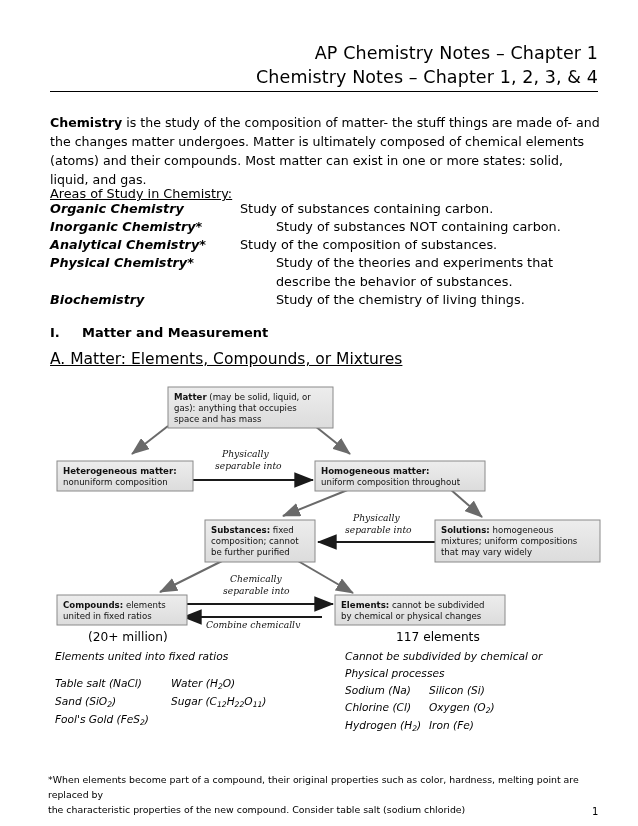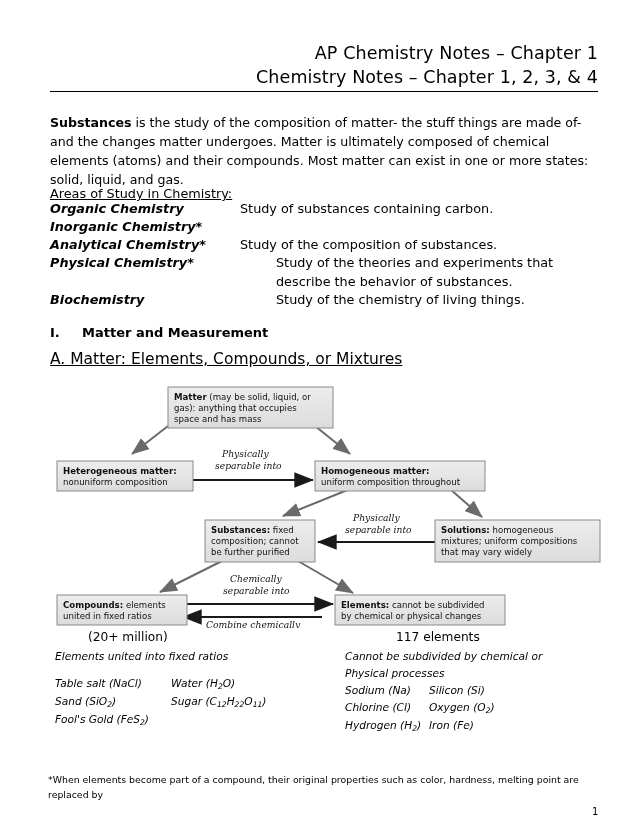--- a/index.html
+++ b/index.html
@@ -185,31 +185,32 @@
 
 <div class="page">
 
   <div class="title-block">
     <div class="title-line1">AP Chemistry Notes – Chapter 1</div>
     <div class="title-line2">Chemistry Notes – Chapter 1, 2, 3, &amp; 4</div>
     <div class="title-rule"></div>
   </div>
 
   <div class="intro">
-    <b>Substances</b><span> is the study of the composition of matter- the stuff things are made of- and the changes matter undergoes.  Matter is ultimately composed of chemical elements (atoms)  and their compounds.  Most matter can exist in one or more states: solid, liquid, and gas.</span>
+    <b>Chemistry</b><span> is the study of the composition of matter- the stuff things are made of- and the changes matter undergoes.  Matter is ultimately composed of chemical elements (atoms)  and their compounds.  Most matter can exist in one or more states: solid, liquid, and gas.</span>
   </div>
 
   <div class="areas-head">Areas of Study in Chemistry:</div>
   <div class="areas-table">
     <div class="area-row">
       <div class="area-name">Organic Chemistry</div>
       <div class="area-desc">Study of substances containing carbon.</div>
     </div>
     <div class="area-row">
       <div class="area-name">Inorganic Chemistry*</div>
+      <div class="area-desc ind">Study of substances NOT containing carbon.</div>
     </div>
     <div class="area-row">
       <div class="area-name">Analytical Chemistry*</div>
       <div class="area-desc">Study of the composition of substances.</div>
     </div>
     <div class="area-row">
       <div class="area-name">Physical Chemistry*</div>
       <div class="area-desc ind">
         <span>Study of the theories and experiments that</span>
         <span class="cont">describe the behavior of substances.</span>
@@ -358,17 +359,18 @@
       <span class="b">Oxygen (O<sub>2</sub>)</span>
     </div>
     <div class="pair pair-r">
       <span class="a">Hydrogen (H<sub>2</sub>)</span>
       <span class="b">Iron (Fe)</span>
     </div>
   </div>
 
   <div class="footnote">
     <div>*When elements become part of a compound, their original properties such as color, hardness, melting point are replaced by</div>
+    <div>the characteristic properties of the new compound.  Consider table salt (sodium chloride)</div>
   </div>
 
   <div class="page-num">1</div>
 
 </div>
 
 </body></html>

